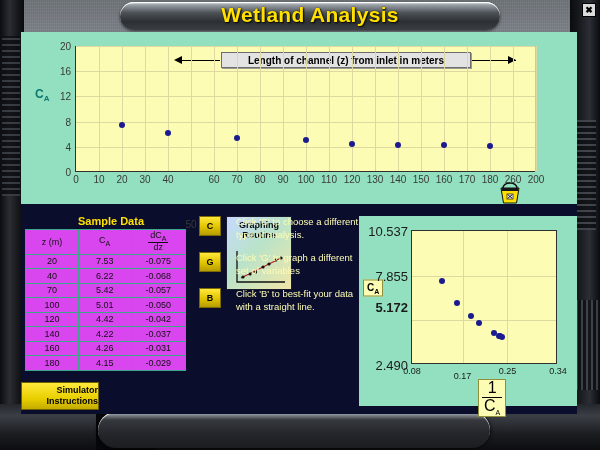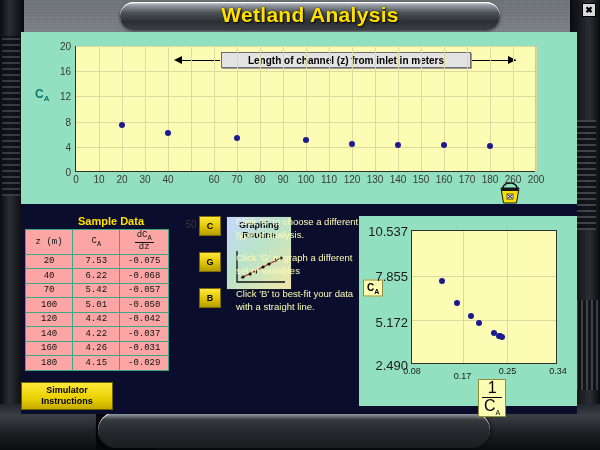--- a/index.html
+++ b/index.html
@@ -145,25 +145,24 @@
 
   
   .bucket{ position:absolute; left:476px; top:150px; width:26px; height:22px; }
 
   
   .sd-title{
     position:absolute; left:0px; top:183px; width:180px;
     text-align:center; font-size:11px; font-weight:bold; color:#ffe000;
   }
   .sd-table{
-    position:absolute; left:4px; top:197px; width:144px;
+    position:absolute; left:4px; top:197px; width:161px;
     border-collapse:collapse;
-    background:#fca5a5;
+    background:#d946ef;
     border:1px solid #2f9b7a;
-    font-family:Liberation Mono, monospace;
   }
   .sd-table th, .sd-table td{
     border:1px solid #3aa886;
     font-size:9px; color:#111; text-align:center;
     padding:1px 0; line-height:1.15;
   }
   .sd-table th{ height:22px; font-weight:normal; }
   .sd-table td{ height:14.5px; }
   .frac{ display:inline-block; text-align:center; line-height:1.05; }
   .frac .num{ display:block; border-bottom:1px solid #111; padding:0 2px; }
@@ -190,24 +189,24 @@
     font-size:9px; font-weight:bold; color:#000; cursor:pointer;
   }
   .ltext{
     position:absolute; font-size:9.5px; color:#fdfcb4; line-height:1.35;
     width:130px;
     margin-left:7px;
   }
 
   
   .navbtn{
-    position:absolute; width:92px;
+    position:absolute; width:78px;
     background:linear-gradient(180deg,#ffe93b 0%,#e8cf00 60%,#c4ab00 100%);
     border:1px solid #6e6100;
-    font-size:9px; font-weight:bold; color:#000; text-align:center;
+    font-size:9px; font-weight:bold; color:#000; text-align:right;
     line-height:1.2; padding:2px 0; cursor:pointer;
   }
 
   
   .sec-chart{
     position:absolute; left:338px; top:184px; width:218px; height:190px;
     background:#92e0bf;
   }
   .sc-plot{
     position:absolute; left:52px; top:14px; width:146px; height:134px;
@@ -428,21 +427,21 @@
       <div class="sc-ytitle"><span>C</span><sub>A</sub></div>
       <div class="sc-plot" id="scPlot">
           <div class="sc-xlab" style="left: 0px;">0.08</div>
           <div class="sc-grid-v" style="left: 50.5385px;"></div>
           <div class="sc-xlab" style="left: 50.5385px; margin-top: 8px;">0.17</div>
           <div class="sc-grid-v" style="left: 95.4615px;"></div>
           <div class="sc-xlab" style="left: 95.4615px;">0.25</div>
           <div class="sc-xlab" style="left: 146px;">0.34</div>
           <div class="sc-ylab" style="top: 134px;">2.490</div>
           <div class="sc-grid-h" style="top: 89.3389px;"></div>
-          <div class="sc-ylab" style="top: 91px;">5.172</div>
+          <div class="sc-ylab" style="top: 76px; font-weight: bold;">5.172</div>
           <div class="sc-grid-h" style="top: 44.6611px;"></div>
           <div class="sc-ylab" style="top: 44.6611px;">7.855</div>
           <div class="sc-ylab" style="top: 0px;">10.537</div>
           <div class="dot" style="left: 29.6492px; top: 50.0731px;"></div>
           <div class="dot" style="left: 45.3723px; top: 71.8874px;"></div>
           <div class="dot" style="left: 58.6808px; top: 85.2091px;"></div>
           <div class="dot" style="left: 67.16px; top: 92.0365px;"></div>
           <div class="dot" style="left: 82.0969px; top: 101.861px;"></div>
           <div class="dot" style="left: 88.1615px; top: 105.192px;"></div>
           <div class="dot" style="left: 86.87px; top: 104.526px;"></div>

